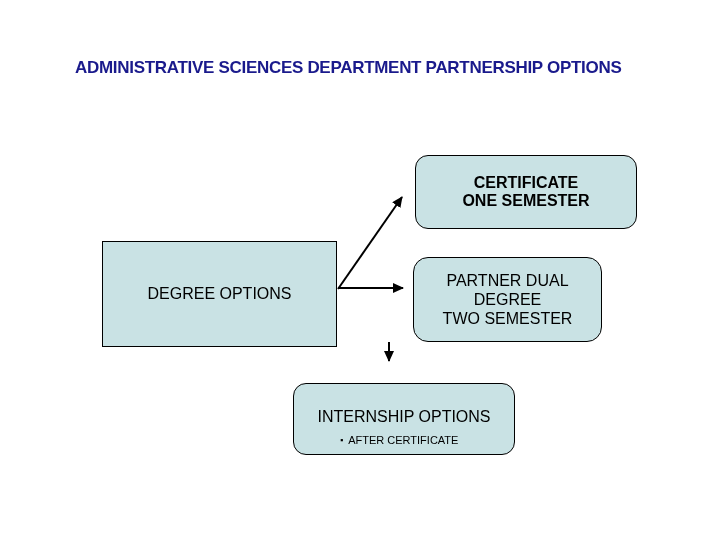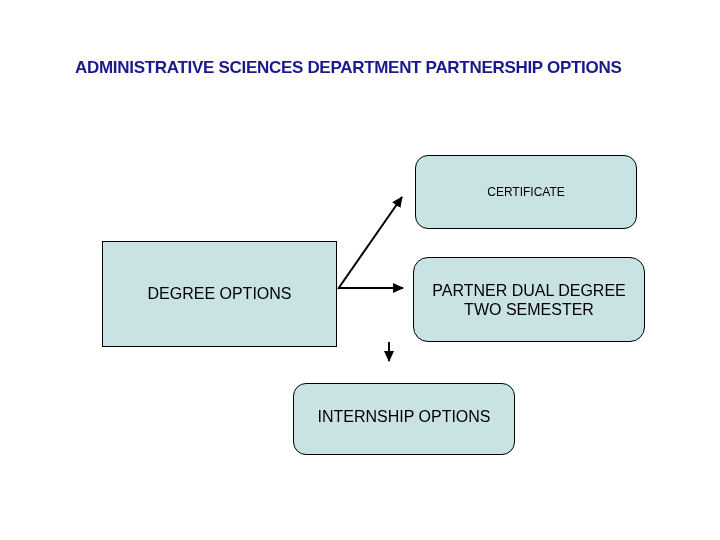--- a/index.html
+++ b/index.html
@@ -45,26 +45,27 @@
     width: 235px; height: 106px;
     border-width: 1px;
     border-radius: 0;
     font-size: 16px;
     line-height: 18px;
   }
   .certificate {
     left: 415px; top: 155px;
     width: 222px; height: 74px;
     border-radius: 13px;
-    font-size: 12px;
+    font-size: 16px;
     line-height: 18px;
+    font-weight: bold;
   }
   .partner {
     left: 413px; top: 257px;
-    width: 232px; height: 85px;
+    width: 189px; height: 85px;
     border-radius: 15px;
     font-size: 16px;
     line-height: 19px;
   }
   .internship {
     left: 293px; top: 383px;
     width: 222px; height: 72px;
     border-radius: 13px;
     padding-top: 24px;
   }
@@ -101,30 +102,34 @@
 <div class="slide">
 
   <h1 class="title">ADMINISTRATIVE SCIENCES DEPARTMENT PARTNERSHIP OPTIONS</h1>
 
   <div class="box student flexcenter">
     <span>DEGREE OPTIONS</span>
   </div>
 
   <div class="box certificate flexcenter">
     <div>CERTIFICATE</div>
+    <div>ONE SEMESTER</div>
   </div>
 
   <div class="box partner flexcenter">
     <div>PARTNER DUAL DEGREE</div>
     <div>TWO SEMESTER</div>
   </div>
 
   <div class="box internship">
     <div class="internship-title">INTERNSHIP OPTIONS</div>
     <div class="bullets">
+      <div class="bullet-row">
+        <span class="bullet-glyph">▪</span><span>AFTER CERTIFICATE</span>
+      </div>
     </div>
   </div>
 
   <svg class="arrows-layer" width="720" height="540" viewBox="0 0 720 540">
     <defs>
       <marker id="ah" markerUnits="userSpaceOnUse" markerWidth="12" markerHeight="10" refX="10" refY="5" orient="auto">
         <path d="M0,0 L11,5 L0,10 z" fill="#000000"></path>
       </marker>
     </defs>
     <line x1="338" y1="289" x2="402" y2="197" stroke="#000000" stroke-width="2" marker-end="url(#ah)"></line>

